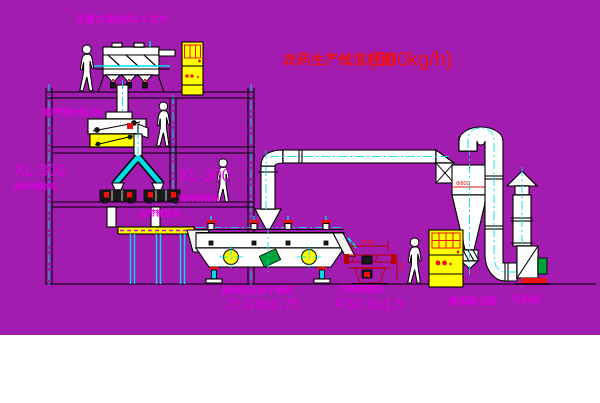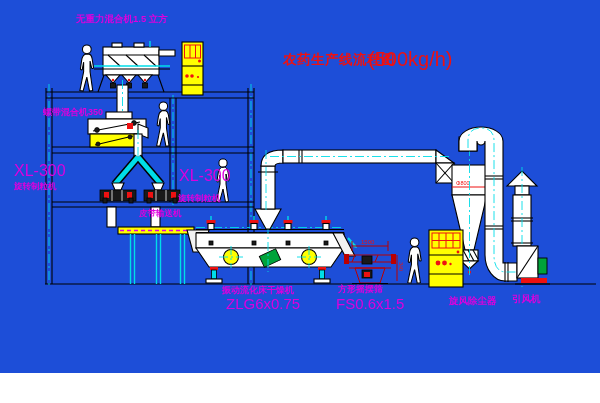--- a/index.html
+++ b/index.html
@@ -1,16 +1,16 @@
 <!DOCTYPE html>
 <html><head>
 <meta charset="utf-8">
 <style>
   html,body{margin:0;padding:0;background:#fff;}
-  .stage{position:relative;width:600px;height:373px;background:#1d4ed8;overflow:hidden;
+  .stage{position:relative;width:600px;height:335px;background:#a21caf;overflow:hidden;
          font-family:"Liberation Sans",sans-serif;}
   svg{display:block;}
   .blk{stroke:#000;fill:none;stroke-width:1.1;}
   .wht{fill:#fff;stroke:#000;stroke-width:1.1;}
   .gry{fill:#f2f2f2;stroke:#000;stroke-width:1.1;}
   .dk {fill:#1a1a1a;stroke:#000;stroke-width:0.8;}
   .cy {stroke:#00dde8;fill:none;stroke-width:1.4;}
   .cl {stroke:#00dde8;fill:none;stroke-width:0.9;stroke-dasharray:9 3 2 3;}
   .ylw{fill:#ffff00;stroke:#000;stroke-width:1.1;}
   .rl {stroke:#ee1111;fill:none;stroke-width:1;}

